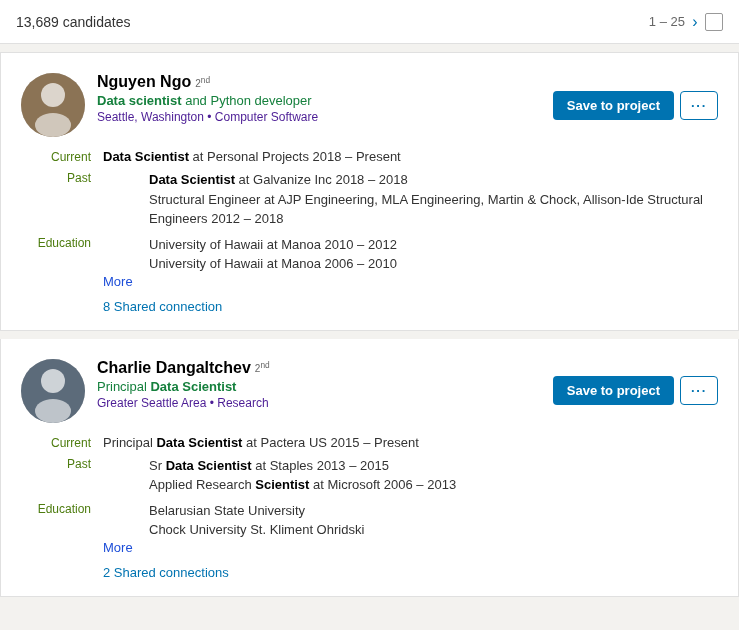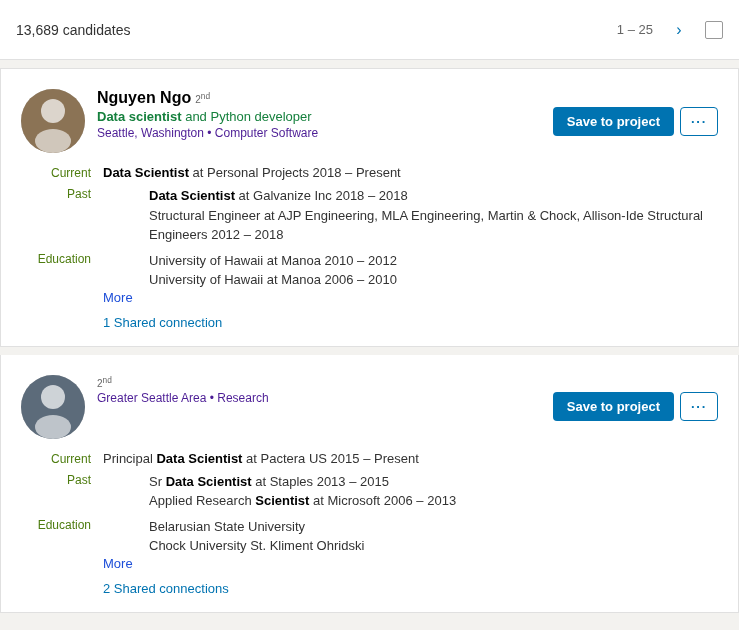--- a/index.html
+++ b/index.html
@@ -11,32 +11,32 @@
       width: 739px;
     }
 
     .header-bar {
       background: #fff;
       border-bottom: 1px solid #e0e0e0;
       padding: 8px 16px;
       display: flex;
       align-items: center;
       justify-content: space-between;
-      height: 60px;
+      height: 44px;
     }
 
     .candidates-count {
       font-size: 14px;
       color: #333;
     }
 
     .pagination-area {
       display: flex;
       align-items: center;
-      gap: 16px;
+      gap: 0;
     }
 
     .pagination-text {
       font-size: 13px;
       color: #666;
     }
 
     .pagination-chevron {
       width: 20px;
       height: 20px;
@@ -263,37 +263,39 @@
       <span class="line"><strong>Data Scientist</strong> at Galvanize Inc  2018 – 2018</span>
       <span class="line">Structural Engineer at AJP Engineering, MLA Engineering, Martin &amp; Chock, Allison-Ide Structural Engineers  2012 – 2018</span>
     </div>
       <span class="detail-label">Education</span>
       <div class="detail-value">
         <span class="line">University of Hawaii at Manoa  2010 – 2012</span>
         <span class="line">University of Hawaii at Manoa  2006 – 2010</span>
         <a class="more-link">More</a>
       </div>
       <span class="detail-label"></span>
-      <a class="shared-connection">1 Shared connection</a>
+      <a class="shared-connection">8 Shared connection</a>
     </div>
   </div>
     <div class="candidate-card">
     <div class="card-top">
       <div class="card-identity">
         <div class="avatar">
             <svg viewBox="0 0 64 64" xmlns="http://www.w3.org/2000/svg">
     <rect width="64" height="64" fill="#5c6b7a"></rect>
     <circle cx="32" cy="22" r="12" fill="rgba(255,255,255,0.7)"></circle>
     <ellipse cx="32" cy="52" rx="18" ry="12" fill="rgba(255,255,255,0.6)"></ellipse>
   </svg>
           </div>
         <div class="candidate-info">
           <div class="candidate-name-row">
+            <span class="candidate-name">Charlie Dangaltchev</span>
             <span class="degree-badge"> 2<sup>nd</sup></span>
           </div>
+          <div class="candidate-title">Principal <strong>Data Scientist</strong></div>
           <div class="candidate-location">Greater Seattle Area • Research</div>
         </div>
       </div>
       <div class="card-actions">
         <button class="save-btn">Save to project</button>
         <button class="more-btn">···</button>
       </div>
     </div>
     <div class="card-details">
       <span class="detail-label">Current</span>

